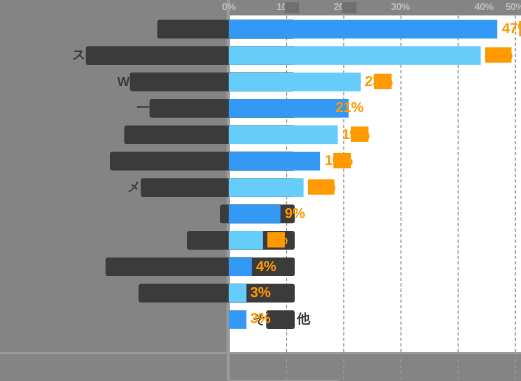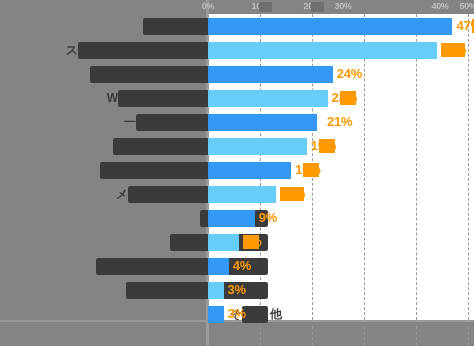--- a/index.html
+++ b/index.html
@@ -182,56 +182,51 @@
     </div>
 
   <div class="axis-zero"></div>
 
   <div id="tick-labels">
       <div class="tick-label" style="left: 208px;">0%</div>
       <div class="tick-label" style="left: 260px;">10%</div>
       <div class="tick-redaction" style="left: 259px; width: 13px;"></div>
       <div class="tick-label" style="left: 312px;">20%</div>
       <div class="tick-redaction" style="left: 311px; width: 13px;"></div>
-      <div class="tick-label" style="left: 343px;">30%</div>
+      <div class="tick-label" style="left: 364px;">30%</div>
       <div class="tick-label" style="left: 416px; margin-left: 24px;">40%</div>
       <div class="tick-label" style="left: 468px;">50%</div>
     </div>
 
   <div class="rows" id="rows">
       <div class="row">
         <div class="label-bar" title="■■■■■■■■■■" style="width: 125px;"></div>
         <div class="bar dark" title="47%" style="width: 244.4px;"></div>
         <div class="value" style="left: 456.4px;">47%</div>
         <div class="value-redaction" style="left: 472.4px; width: 16px;"></div>
       </div>
       <div class="row">
         <div class="label-bar" title="ス■■■■■■■■■■■" style="width: 190px;"></div>
         <div class="label-glyph" style="right: 396px;">ス</div>
         <div class="bar light" title="44%" style="width: 228.8px;"></div>
         <div class="value" style="left: 440.8px;">44%</div>
         <div class="value-redaction" style="left: 440.8px; width: 24px;"></div>
       </div>
       <div class="row">
-        <div class="label-bar" title="■■■■■■■■■" style="width: 178px;"></div>
-        <div class="bar dark" title="24%" style="width: 124.8px;"></div>
-        <div class="value" style="left: 336.8px;">24%</div>
-      </div>
-      <div class="row">
         <div class="label-bar" title="W■■■■■■■■" style="width: 150px;"></div>
         <div class="label-glyph" style="right: 356px;">W</div>
         <div class="bar light" title="23%" style="width: 119.6px;"></div>
         <div class="value" style="left: 331.6px;">23%</div>
         <div class="value-redaction" style="left: 339.6px; width: 16px;"></div>
       </div>
       <div class="row">
         <div class="label-bar" title="一■■■■■■■" style="width: 132px;"></div>
         <div class="label-glyph" style="right: 338px;">一</div>
         <div class="bar dark" title="21%" style="width: 109.2px;"></div>
-        <div class="value" style="left: 327px;">21%</div>
+        <div class="value" style="left: 305px;">21%</div>
       </div>
       <div class="row">
         <div class="label-bar" title="■■■■■■■■■" style="width: 155px;"></div>
         <div class="bar light" title="19%" style="width: 98.8px;"></div>
         <div class="value" style="left: 310.8px;">19%</div>
         <div class="value-redaction" style="left: 318.8px; width: 16px;"></div>
       </div>
       <div class="row">
         <div class="label-bar" title="■■■■■■■■■" style="width: 168px;"></div>
         <div class="bar dark" title="16%" style="width: 83.2px;"></div>

